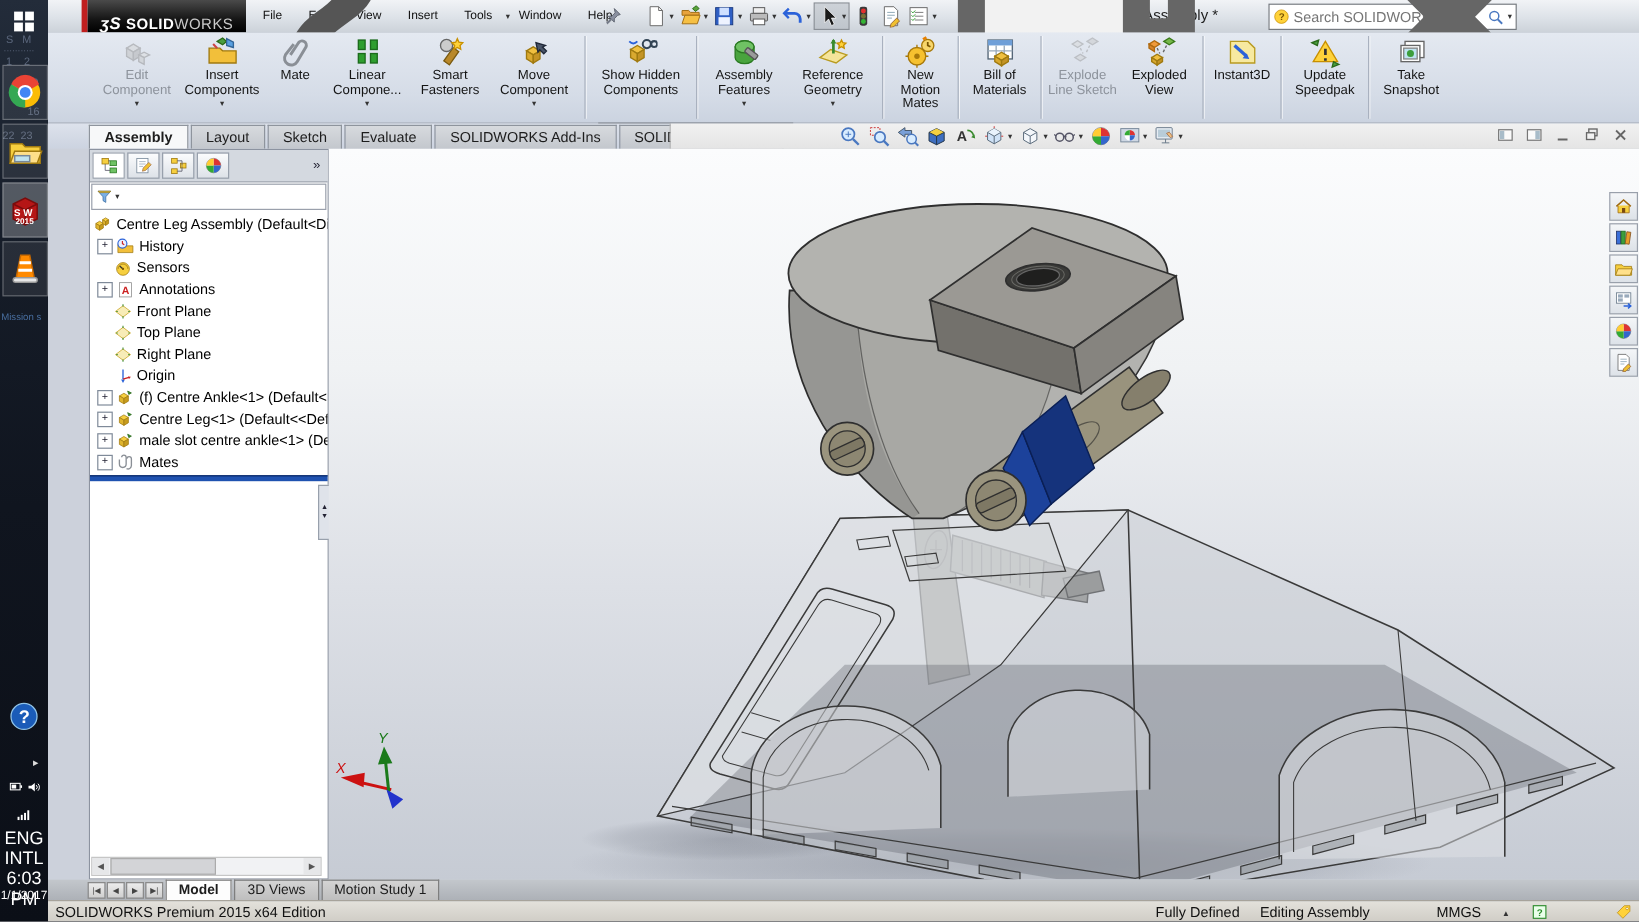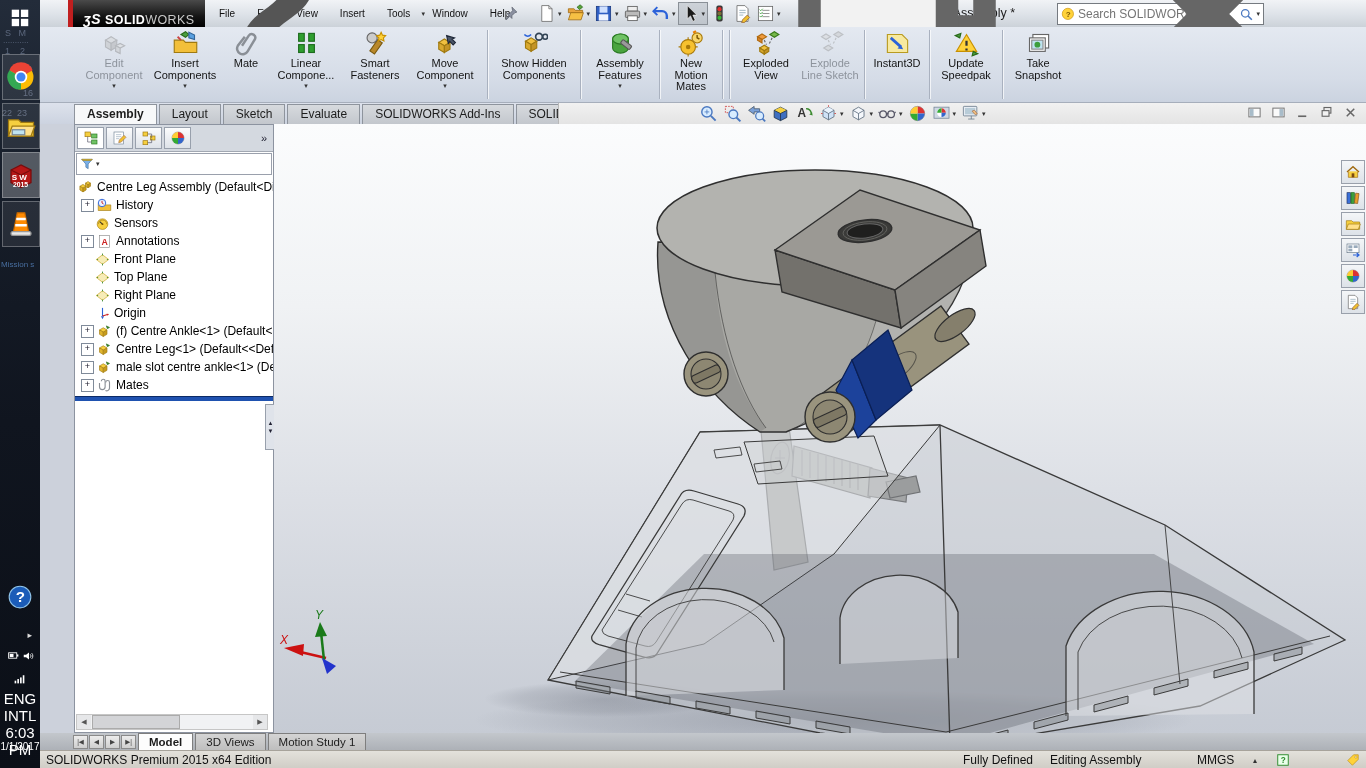--- a/index.html
+++ b/index.html
@@ -474,64 +474,90 @@
         <span class="icon">
           <svg viewBox="0 0 24 24" xmlns="http://www.w3.org/2000/svg">
             <path d="M5 8a7 4.5 0 0 1 14 0v8a7 4.5 0 0 1-14 0z" fill="#49a43e" stroke="#2a7a22"></path>
             <ellipse cx="12" cy="8" rx="7" ry="4.5" fill="#6fc264" stroke="#2a7a22"></ellipse>
             <rect x="12" y="11" width="10" height="4" rx="1" transform="rotate(38 17 13)" fill="#9a9a9a" stroke="#555"></rect>
           </svg>
         </span>
         <span class="rlabel">Assembly Features</span>
         <span class="dd">▾</span>
       </div>
+      <div class="rbtn" style="width:76px">
+        <span class="icon">
+          <svg viewBox="0 0 24 24" xmlns="http://www.w3.org/2000/svg">
+            <path d="M2 16l8-6 12 4-8 6z" fill="#f5e49a" stroke="#b99b20"></path>
+            <path d="M12 3v10" stroke="#3a8a2e" stroke-width="2"></path>
+            <path d="M12 2l-2.2 3.5h4.4z" fill="#3a8a2e"></path>
+            <path d="M18 3l1 2 2.2.3-1.6 1.5.4 2.2-2-1.1-2 1.1.4-2.2L14.8 5.3l2.2-.3z" fill="#ffd23a" stroke="#c89000"></path>
+          </svg>
+        </span>
+        <span class="rlabel">Reference Geometry</span>
+        <span class="dd">▾</span>
+      </div>
       <div class="rsep"></div>
       <div class="rbtn" style="width:56px">
         <span class="icon">
           <svg viewBox="0 0 24 24" xmlns="http://www.w3.org/2000/svg">
             <circle cx="9" cy="15" r="6.5" fill="#f6c12f" stroke="#a8790a"></circle>
             <circle cx="9" cy="15" r="2" fill="#a8790a"></circle>
             <path d="M9 8.5v-2M9 23.5v-2M2.5 15h-2M17.5 15h-2" stroke="#a8790a"></path>
             <circle cx="17" cy="7" r="4.5" fill="#f8d66a" stroke="#a8790a"></circle>
             <path d="M17 4.5V7l2 1" stroke="#7a5500" fill="none" stroke-width="1.3"></path>
             <path d="M13.5 2.5l2.5-1.5" stroke="#e88000" stroke-width="2"></path>
           </svg>
         </span>
         <span class="rlabel">New Motion Mates</span>
         <span class="dd"></span>
       </div>
       <div class="rsep"></div>
+      <div class="rbtn" style="width:62px">
+        <span class="icon">
+          <svg viewBox="0 0 24 24" xmlns="http://www.w3.org/2000/svg">
+            <rect x="3" y="3" width="18" height="14" fill="#fff" stroke="#556677"></rect>
+            <rect x="3" y="3" width="18" height="4" fill="#6f9fd8"></rect>
+            <path d="M3 11h18M9 7v10M15 7v10" stroke="#99aabb"></path>
+            <path d="M8 15l5-3 5 3-5 3z" fill="#f0c040" stroke="#a07a10"></path>
+            <path d="M8 15v4l5 3v-4z" fill="#d9a92f" stroke="#a07a10"></path>
+            <path d="M18 15v4l-5 3v-4z" fill="#c49425" stroke="#a07a10"></path>
+          </svg>
+        </span>
+        <span class="rlabel">Bill of Materials</span>
+        <span class="dd"></span>
+      </div>
       <div class="rsep"></div>
+      <div class="rbtn disabled" style="width:62px">
+        <span class="icon">
+          <svg viewBox="0 0 24 24" xmlns="http://www.w3.org/2000/svg">
+            <g opacity="0.8">
+              <path d="M4 6l4-2.5L12 6 8 8.5z" fill="#d4d4d4" stroke="#909090"></path>
+              <path d="M15 4l4-2.5L23 4l-4 2.5z" fill="#c2c2c2" stroke="#909090"></path>
+              <path d="M6 16l4-2.5 4 2.5-4 2.5z" fill="#cccccc" stroke="#909090"></path>
+              <path d="M10 9l2 4M17 7l-3 6" stroke="#909090" stroke-dasharray="2 1.5" fill="none"></path>
+            </g>
+          </svg>
+        </span>
+        <span class="rlabel">Explode Line Sketch</span>
+        <span class="dd"></span>
+      </div>
       <div class="rbtn" style="width:66px">
         <span class="icon">
           <svg viewBox="0 0 24 24" xmlns="http://www.w3.org/2000/svg">
             <path d="M4 6l4-2.5L12 6 8 8.5z" fill="#f09a3c" stroke="#b06a10"></path>
             <path d="M4 6v3l4 2.5v-3z" fill="#d8832a" stroke="#b06a10"></path>
             <path d="M15 4l4-2.5L23 4l-4 2.5z" fill="#76b84a" stroke="#3a7a1a"></path>
             <path d="M6 16l4-2.5 4 2.5-4 2.5z" fill="#f0c040" stroke="#a07a10"></path>
             <path d="M6 16v3l4 2.5v-3z" fill="#d9a92f" stroke="#a07a10"></path>
             <path d="M14 16v3l-4 2.5v-3z" fill="#c49425" stroke="#a07a10"></path>
             <path d="M10 9l2 4M17 7l-3 6" stroke="#666" stroke-dasharray="2 1.5" fill="none"></path>
           </svg>
         </span>
         <span class="rlabel">Exploded View</span>
-        <span class="dd"></span>
-      </div>
-      <div class="rbtn disabled" style="width:62px">
-        <span class="icon">
-          <svg viewBox="0 0 24 24" xmlns="http://www.w3.org/2000/svg">
-            <g opacity="0.8">
-              <path d="M4 6l4-2.5L12 6 8 8.5z" fill="#d4d4d4" stroke="#909090"></path>
-              <path d="M15 4l4-2.5L23 4l-4 2.5z" fill="#c2c2c2" stroke="#909090"></path>
-              <path d="M6 16l4-2.5 4 2.5-4 2.5z" fill="#cccccc" stroke="#909090"></path>
-              <path d="M10 9l2 4M17 7l-3 6" stroke="#909090" stroke-dasharray="2 1.5" fill="none"></path>
-            </g>
-          </svg>
-        </span>
-        <span class="rlabel">Explode Line Sketch</span>
         <span class="dd"></span>
       </div>
       <div class="rsep"></div>
       <div class="rbtn" style="width:58px">
         <span class="icon">
           <svg viewBox="0 0 24 24" xmlns="http://www.w3.org/2000/svg">
             <path d="M3 4h13l5 5v11H3z" fill="#f7e9a0" stroke="#b99b20"></path>
             <path d="M6 7l9 8" stroke="#2b62d9" stroke-width="2.4" fill="none"></path>
             <path d="M17 17l-5-.5 3-3.5z" fill="#2b62d9"></path>
           </svg>

